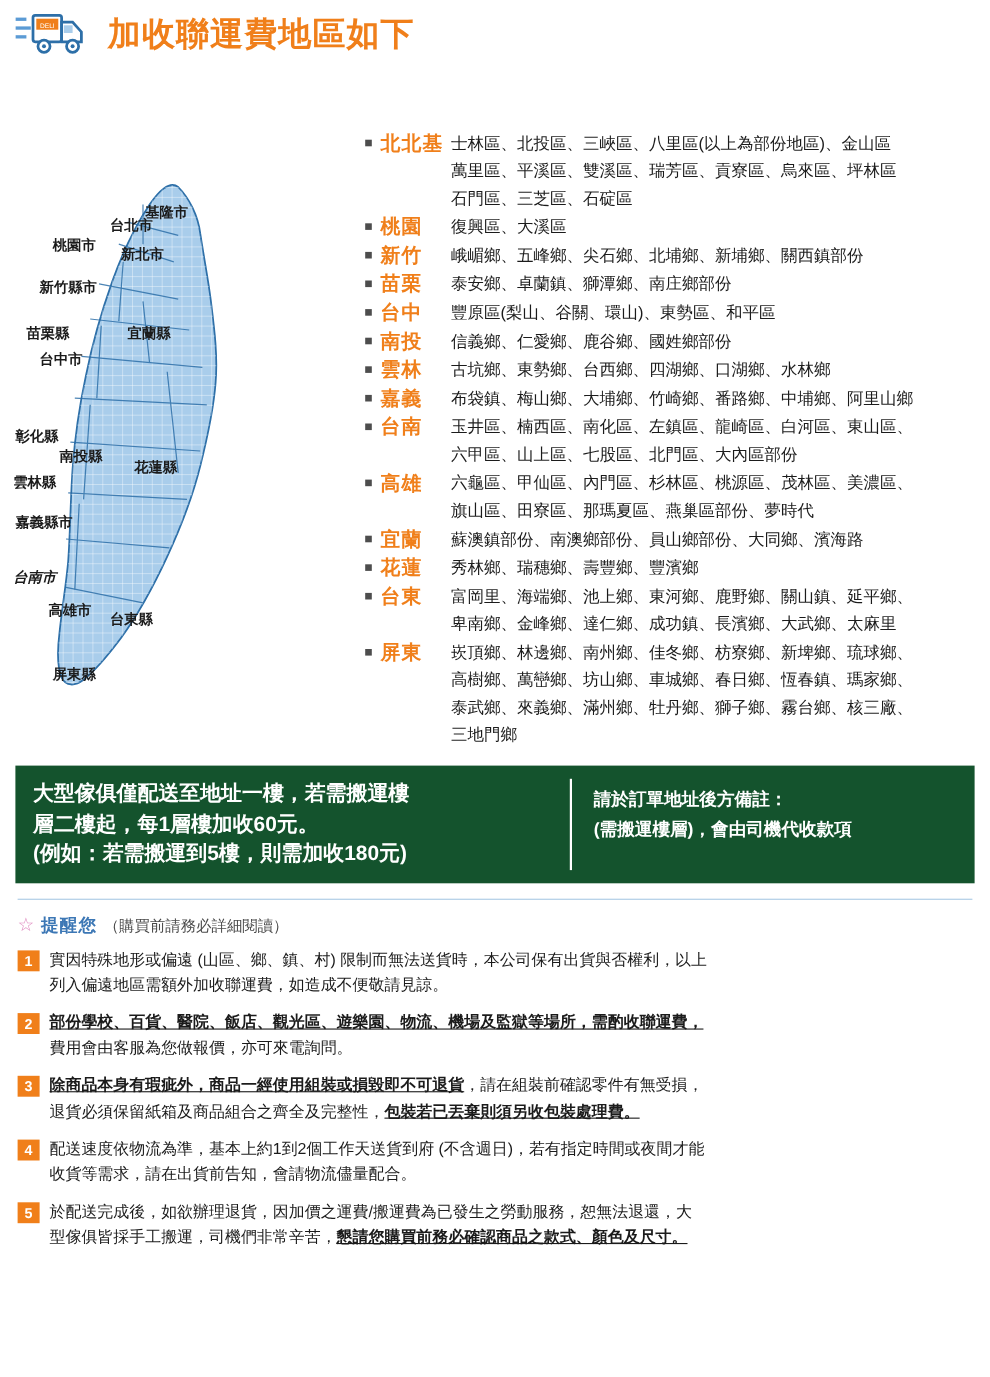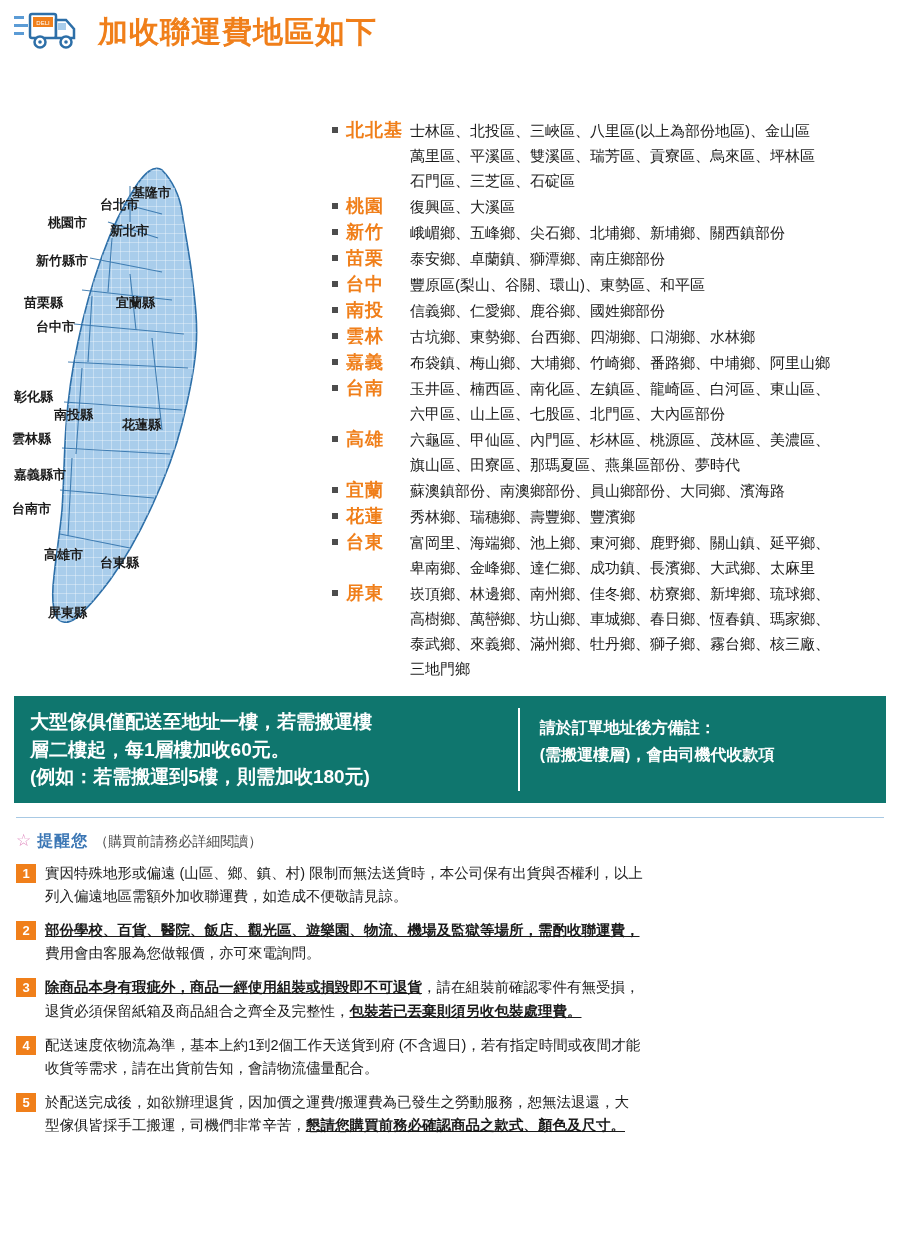--- a/index.html
+++ b/index.html
@@ -86,21 +86,21 @@
     flex: 1 1 auto;
     font-size: 15px;
     line-height: 25px;
     color: #1b1b1b;
   }
   .area-detail div { white-space: nowrap; }
 
   
   .notice {
     margin: 14px 14px 0 14px;
-    background: #0f766e;
+    background: #14532d;
     color: #ffffff;
     display: flex;
     align-items: stretch;
     padding: 12px 0;
   }
   .notice-left {
     flex: 1 1 58%;
     padding: 0 16px;
     font-size: 19px;
     font-weight: bold;
@@ -243,21 +243,21 @@
       <div class="map-label" style="left:98px; top:160px;">新北市</div>
       <div class="map-label" style="left:24px; top:190px;">新竹縣市</div>
       <div class="map-label" style="left:104px; top:232px;">宜蘭縣</div>
       <div class="map-label" style="left:12px; top:232px;">苗栗縣</div>
       <div class="map-label" style="left:24px; top:256px;">台中市</div>
       <div class="map-label" style="left:2px; top:326px;">彰化縣</div>
       <div class="map-label" style="left:42px; top:344px;">南投縣</div>
       <div class="map-label" style="left:110px; top:354px;">花蓮縣</div>
       <div class="map-label" style="left:0px; top:368px;">雲林縣</div>
       <div class="map-label" style="left:2px; top:404px;">嘉義縣市</div>
-      <div class="map-label" style="left:0px; top:438px;">台南市</div>
+      <div class="map-label" style="left:0px; top:454px;font-style:italic;">台南市</div>
       <div class="map-label" style="left:32px; top:484px;">高雄市</div>
       <div class="map-label" style="left:88px; top:492px;">台東縣</div>
       <div class="map-label" style="left:36px; top:542px;">屏東縣</div>
     </div>
 
     <div class="list-col">
 
       <div class="area-row">
         <div class="bullet">
             <span></span>

